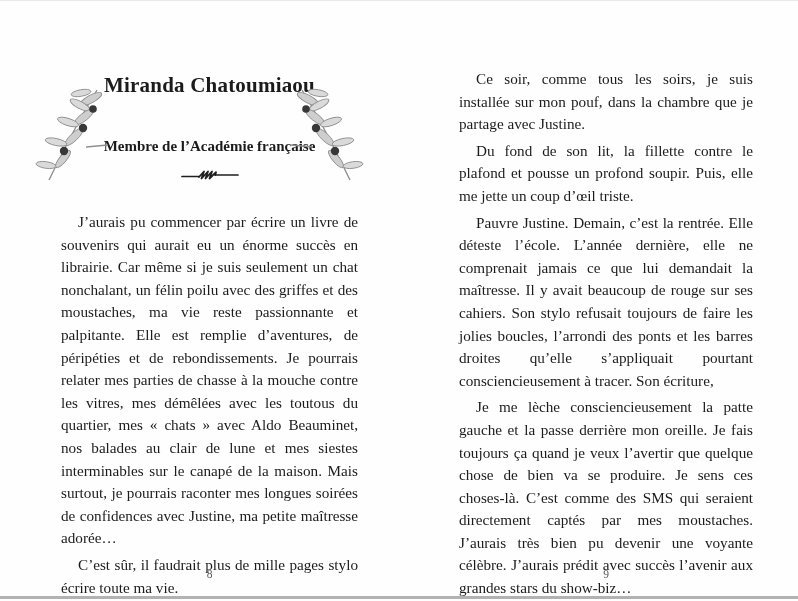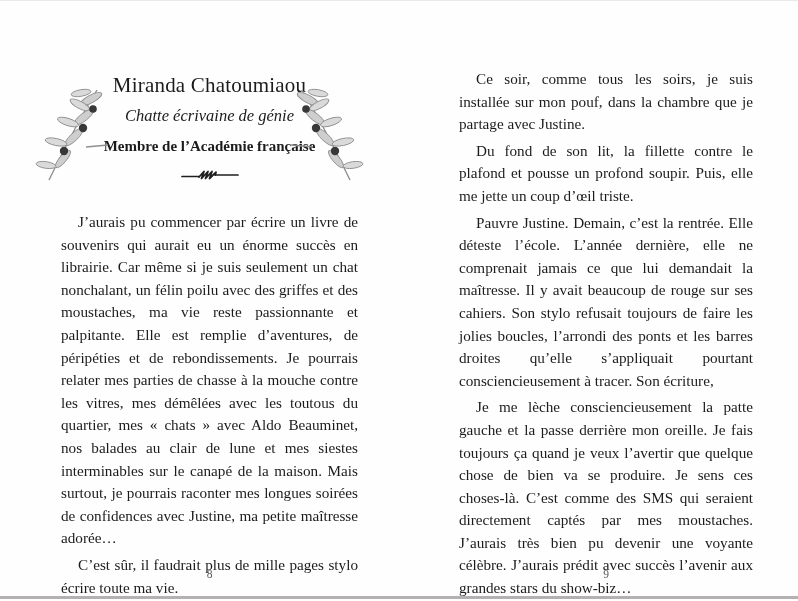--- a/index.html
+++ b/index.html
@@ -13,21 +13,21 @@
     border-top:1px solid #e9e9e9;
     box-sizing:border-box;
   }
   .page { position:absolute; top:0; height:601px; }
   .page-left  { left:57px;  width:305px; }
   .page-right { left:455px; width:302px; }
 
   .author-title, .author-subtitle, .author-affiliation {
     position:absolute; left:0; width:100%; text-align:center; margin:0;
   }
-  .author-title       { top:72px;  font-size:21px; font-weight:normal; letter-spacing:0.2px; }
+  .author-title       { top:72px;  font-size:21px; font-weight:bold; letter-spacing:0.2px; }
   .author-subtitle    { top:105px; font-size:16.5px; font-style:italic; }
   .author-affiliation { top:137px; font-size:15px; font-weight:bold; }
 
   .divider-wrap { position:absolute; top:167px; left:50%; margin-left:-29px; width:58px; height:14px; }
 
   .page-body { position:absolute; left:0; width:100%; }
   .page-body-left  { top:206px; }
   .page-body-right { top:63px; }
   .page-body p {
     margin:4px;
@@ -54,21 +54,20 @@
 </style>
 </head>
 <body>
 
 <div class="spread">
 
   <div class="page page-left">
 
     <h1 class="author-title">Miranda Chatoumiaou</h1>
 
-    <div class="author-subtitle">Chatte écrivaine de génie</div>
 
     <div class="author-affiliation">Membre de l’Académie française</div>
 
     <div class="divider-wrap">
       <svg width="58" height="14" viewBox="0 0 58 14" aria-hidden="true">
         <path d="M1,8.5 H18" stroke="#1f1f1f" stroke-width="1.7" fill="none" stroke-linecap="round"></path>
         <path d="M18,9 L23,3.5 L20.5,10.5 L27,3.5 L24.5,10.5 L31,3.5 L28.5,10.5 L35,4.2 L34.2,7.2" stroke="#1f1f1f" stroke-width="1.8" fill="none" stroke-linejoin="round" stroke-linecap="round"></path>
         <path d="M35,7 H57" stroke="#1f1f1f" stroke-width="1.7" fill="none" stroke-linecap="round"></path>
       </svg>
     </div>

